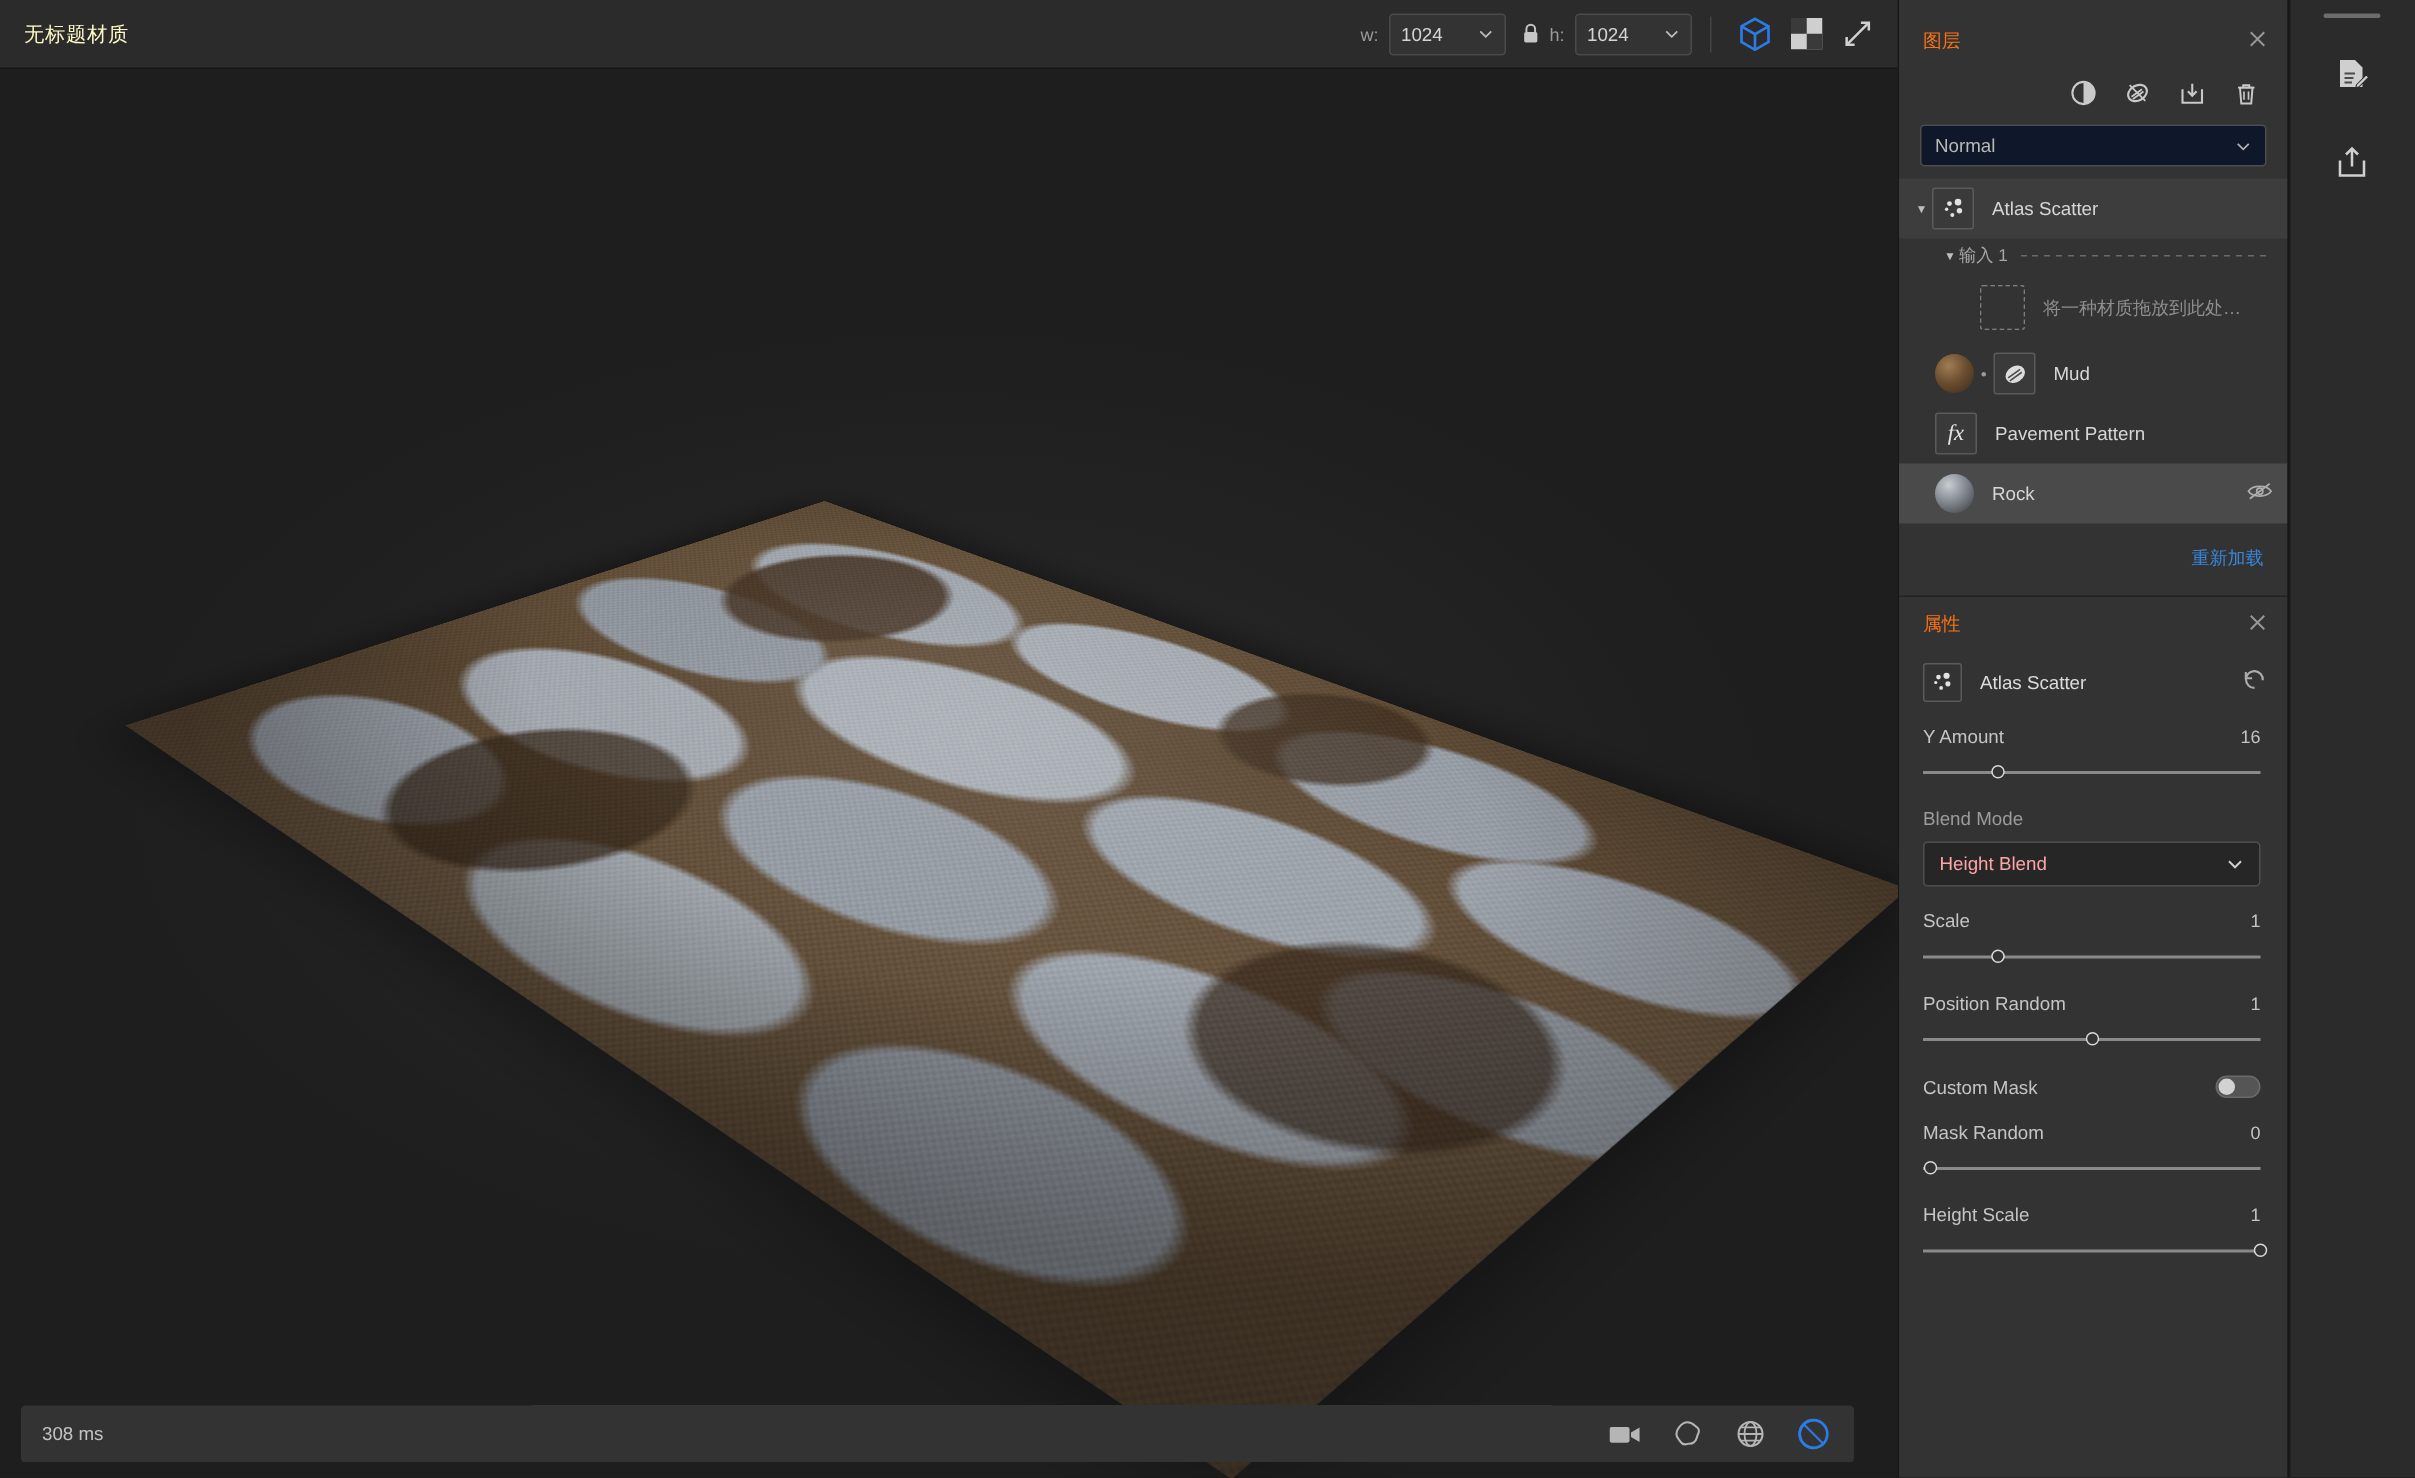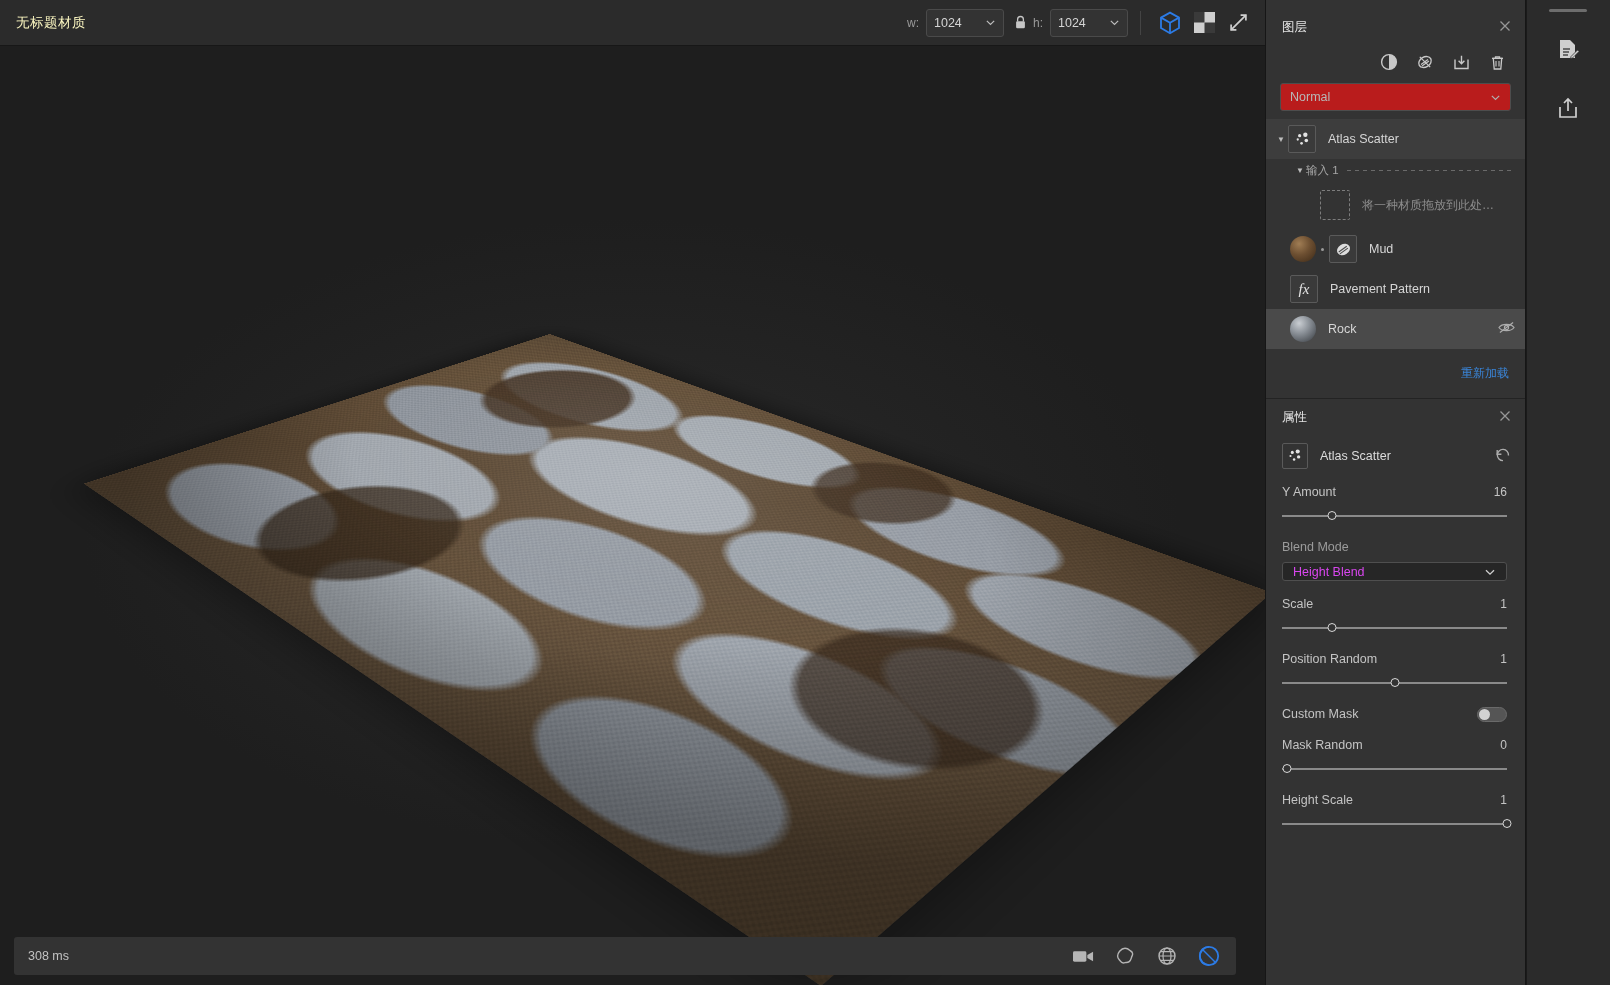--- a/index.html
+++ b/index.html
@@ -112,29 +112,29 @@
   }
   .status-text { font-size: 12.5px; color: #c2c2c2; }
   .status-icons { margin-left: auto; display: flex; align-items: center; gap: 16px; }
   .status-icons .si { width: 26px; height: 26px; display: flex; align-items: center; justify-content: center; cursor: pointer; }
 
   
   .right-col { width: 260px; height: 985px; background: #333333; display: flex; flex-direction: column; border-left: 1px solid #161616; }
   .panel-grab { height: 9px; background: #333; }
   .panel-head {
     height: 36px; display: flex; align-items: center; padding: 0 14px 0 16px;
-    font-size: 12.5px; color: #e5e5e5;
+    font-size: 12.5px; color: #f97316;
   }
   .panel-head .close { margin-left: auto; cursor: pointer; opacity: .8; }
 
   .layers-tools { height: 34px; display: flex; align-items: center; justify-content: flex-end; gap: 16px; padding-right: 18px; }
   .layers-tools .lt { width: 20px; height: 20px; display: flex; align-items: center; justify-content: center; cursor: pointer; }
 
   .blend-select {
-    margin: 4px 14px 8px 14px; height: 28px; background: #b91c1c;
+    margin: 4px 14px 8px 14px; height: 28px; background: #0f172a;
     border: 1px solid #4d4d4d; border-radius: 3px; display: flex; align-items: center;
     padding: 0 9px; font-size: 12.5px; color: #b8b8b8; cursor: pointer;
   }
   .blend-select .chev { margin-left: auto; }
 
   .layer-list { flex: 0 0 auto; }
   .layer-row {
     height: 40px; display: flex; align-items: center; padding: 0 10px 0 8px;
     font-size: 12.5px; color: #d6d6d6; cursor: pointer; position: relative;
   }
@@ -186,26 +186,26 @@
   .prop-head { display: flex; align-items: flex-start; }
   .prop-label { font-size: 12.5px; color: #c4c4c4; }
   .prop-value { margin-left: auto; font-size: 12px; color: #c4c4c4; }
   .slider { position: relative; height: 16px; margin-top: 9px; }
   .slider .track { position: absolute; top: 7px; left: 0; right: 0; height: 1.5px; background: #8a8a8a; }
   .slider .knob {
     position: absolute; top: 3px; width: 9px; height: 9px; border-radius: 50%;
     border: 1.5px solid #d8d8d8; background: #333; transform: translateX(-50%); cursor: pointer;
   }
   .prop-select {
-    margin-top: 8px; height: 19px; background: #262626; border: 1px solid #4f4f4f;
+    margin-top: 8px; height: 30px; background: #262626; border: 1px solid #4f4f4f;
     border-radius: 3px; display: flex; align-items: center; padding: 0 10px;
-    font-size: 12.5px; color: #d946ef; cursor: pointer;
+    font-size: 12.5px; color: #fca5a5; cursor: pointer;
   }
   .prop-select .chev { margin-left: auto; }
-  .toggle-row { display: flex; }
+  .toggle-row { display: flex; align-items: center; }
   .toggle {
     margin-left: auto; width: 30px; height: 15px; border-radius: 8px;
     background: #555; position: relative; cursor: pointer; border: 1px solid #6a6a6a;
   }
   .toggle .knob2 { position: absolute; left: 1px; top: 1px; width: 11px; height: 11px; border-radius: 50%; background: #d2d2d2; }
 
   
   .rail { width: 85px; height: 985px; background: #2b2b2b; border-left: 1px solid #161616; position: relative; }
   .rail-grab { width: 38px; height: 3px; background: #6d6d6d; border-radius: 2px; margin: 9px auto 0 auto; }
   .rail-btn { width: 40px; height: 40px; margin: 18px auto 0 auto; display: flex; align-items: center; justify-content: center; cursor: pointer; }

